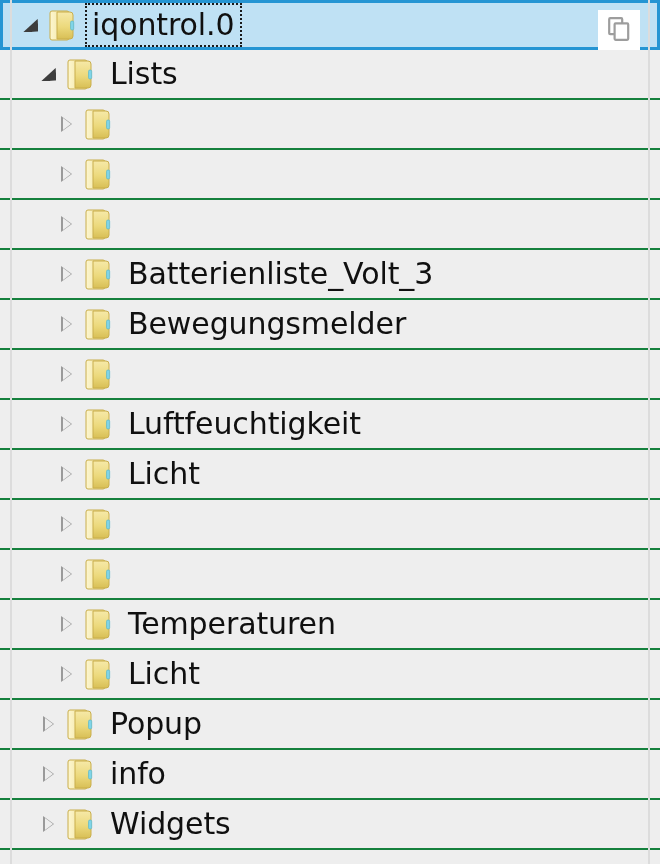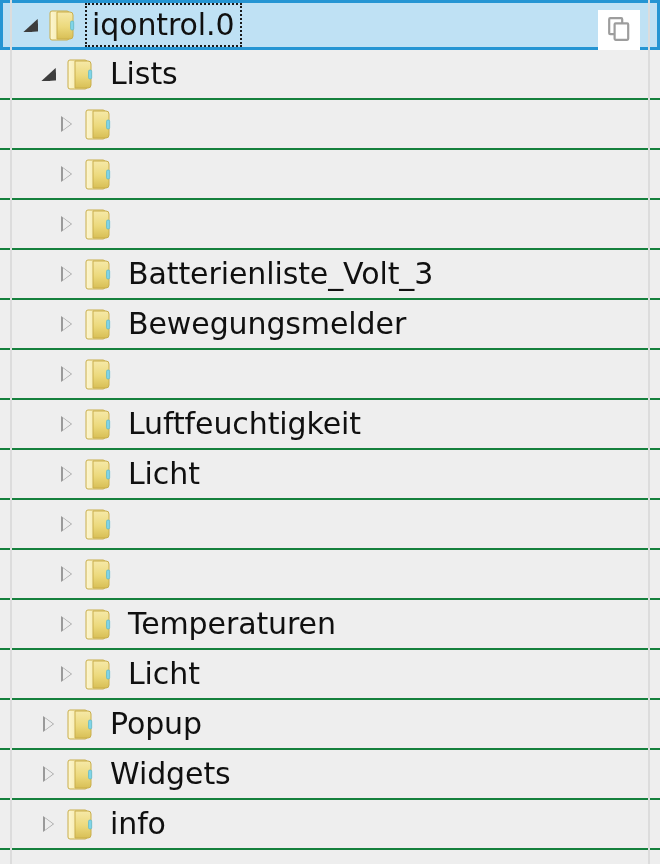--- a/index.html
+++ b/index.html
@@ -502,39 +502,39 @@
               </linearGradient>
               <linearGradient id="fflap" x1="0" y1="0" x2="1" y2="0">
                 <stop offset="0%" stop-color="#fdf6cf"></stop>
                 <stop offset="100%" stop-color="#eddf92"></stop>
               </linearGradient>
             </defs>
             <path d="M4 2 h15 a2 2 0 0 1 2 2 v25 a2 2 0 0 1 -2 2 h-15 a2 2 0 0 1 -2 -2 v-25 a2 2 0 0 1 2 -2 z" fill="url(#fflap)" stroke="#c9ae4c" stroke-width="1"></path>
             <path d="M9 3 h13 a3 3 0 0 1 3 3 v21 a3 3 0 0 1 -3 3 h-13 z" fill="url(#fbody)" stroke="#c9ae4c" stroke-width="1"></path>
             <rect x="22.5" y="12" width="3.2" height="9" rx="1.4" fill="#7fd4e8" stroke="#4fb4cd" stroke-width="0.6"></rect>
           </svg></span>
+        <span class="label">info</span>
+      </div>
+      <div class="row lvl2">
+        <span class="arrow-slot">
+          <span class="arrow-collapsed"></span>
+        </span>
+        <span class="folder"><svg width="30" height="32" viewBox="0 0 30 32" xmlns="http://www.w3.org/2000/svg">
+            <defs>
+              <linearGradient id="fbody" x1="0" y1="0" x2="0" y2="1">
+                <stop offset="0%" stop-color="#f6e9a8"></stop>
+                <stop offset="55%" stop-color="#ecd97c"></stop>
+                <stop offset="100%" stop-color="#d8bf56"></stop>
+              </linearGradient>
+              <linearGradient id="fflap" x1="0" y1="0" x2="1" y2="0">
+                <stop offset="0%" stop-color="#fdf6cf"></stop>
+                <stop offset="100%" stop-color="#eddf92"></stop>
+              </linearGradient>
+            </defs>
+            <path d="M4 2 h15 a2 2 0 0 1 2 2 v25 a2 2 0 0 1 -2 2 h-15 a2 2 0 0 1 -2 -2 v-25 a2 2 0 0 1 2 -2 z" fill="url(#fflap)" stroke="#c9ae4c" stroke-width="1"></path>
+            <path d="M9 3 h13 a3 3 0 0 1 3 3 v21 a3 3 0 0 1 -3 3 h-13 z" fill="url(#fbody)" stroke="#c9ae4c" stroke-width="1"></path>
+            <rect x="22.5" y="12" width="3.2" height="9" rx="1.4" fill="#7fd4e8" stroke="#4fb4cd" stroke-width="0.6"></rect>
+          </svg></span>
         <span class="label">Widgets</span>
       </div>
-      <div class="row lvl2">
-        <span class="arrow-slot">
-          <span class="arrow-collapsed"></span>
-        </span>
-        <span class="folder"><svg width="30" height="32" viewBox="0 0 30 32" xmlns="http://www.w3.org/2000/svg">
-            <defs>
-              <linearGradient id="fbody" x1="0" y1="0" x2="0" y2="1">
-                <stop offset="0%" stop-color="#f6e9a8"></stop>
-                <stop offset="55%" stop-color="#ecd97c"></stop>
-                <stop offset="100%" stop-color="#d8bf56"></stop>
-              </linearGradient>
-              <linearGradient id="fflap" x1="0" y1="0" x2="1" y2="0">
-                <stop offset="0%" stop-color="#fdf6cf"></stop>
-                <stop offset="100%" stop-color="#eddf92"></stop>
-              </linearGradient>
-            </defs>
-            <path d="M4 2 h15 a2 2 0 0 1 2 2 v25 a2 2 0 0 1 -2 2 h-15 a2 2 0 0 1 -2 -2 v-25 a2 2 0 0 1 2 -2 z" fill="url(#fflap)" stroke="#c9ae4c" stroke-width="1"></path>
-            <path d="M9 3 h13 a3 3 0 0 1 3 3 v21 a3 3 0 0 1 -3 3 h-13 z" fill="url(#fbody)" stroke="#c9ae4c" stroke-width="1"></path>
-            <rect x="22.5" y="12" width="3.2" height="9" rx="1.4" fill="#7fd4e8" stroke="#4fb4cd" stroke-width="0.6"></rect>
-          </svg></span>
-        <span class="label">info</span>
-      </div>
     </div>
 
 </div>
 
 </body></html>

